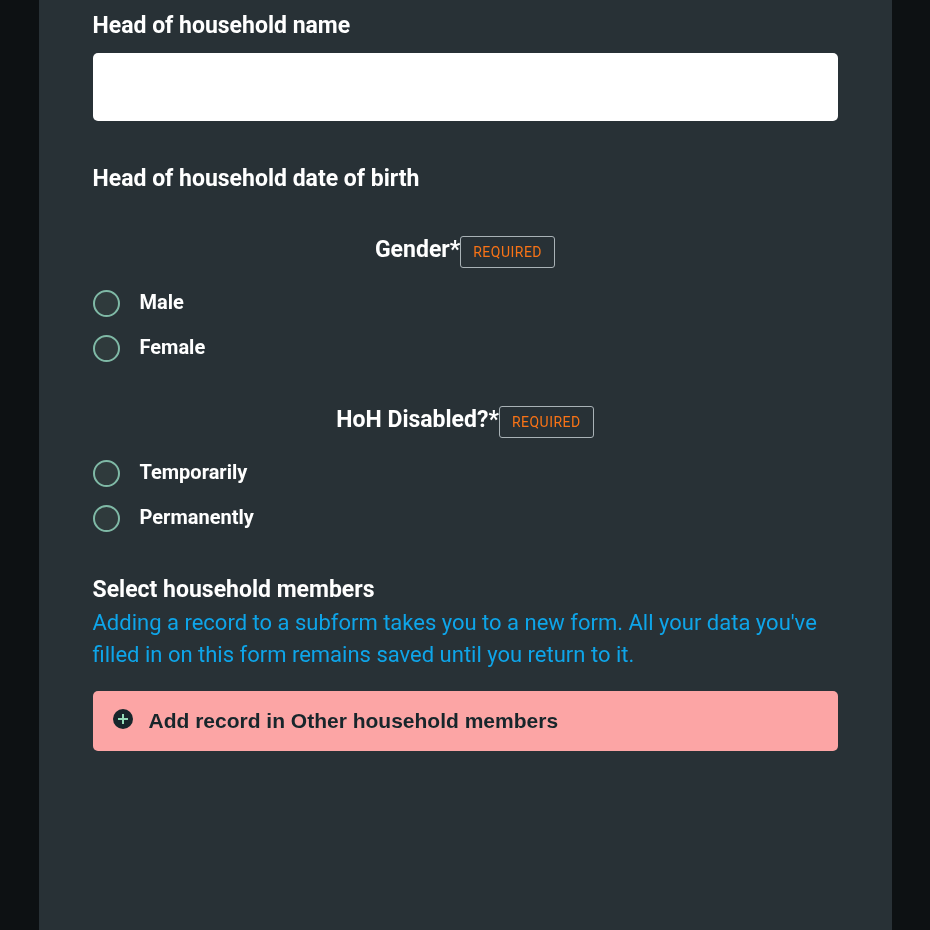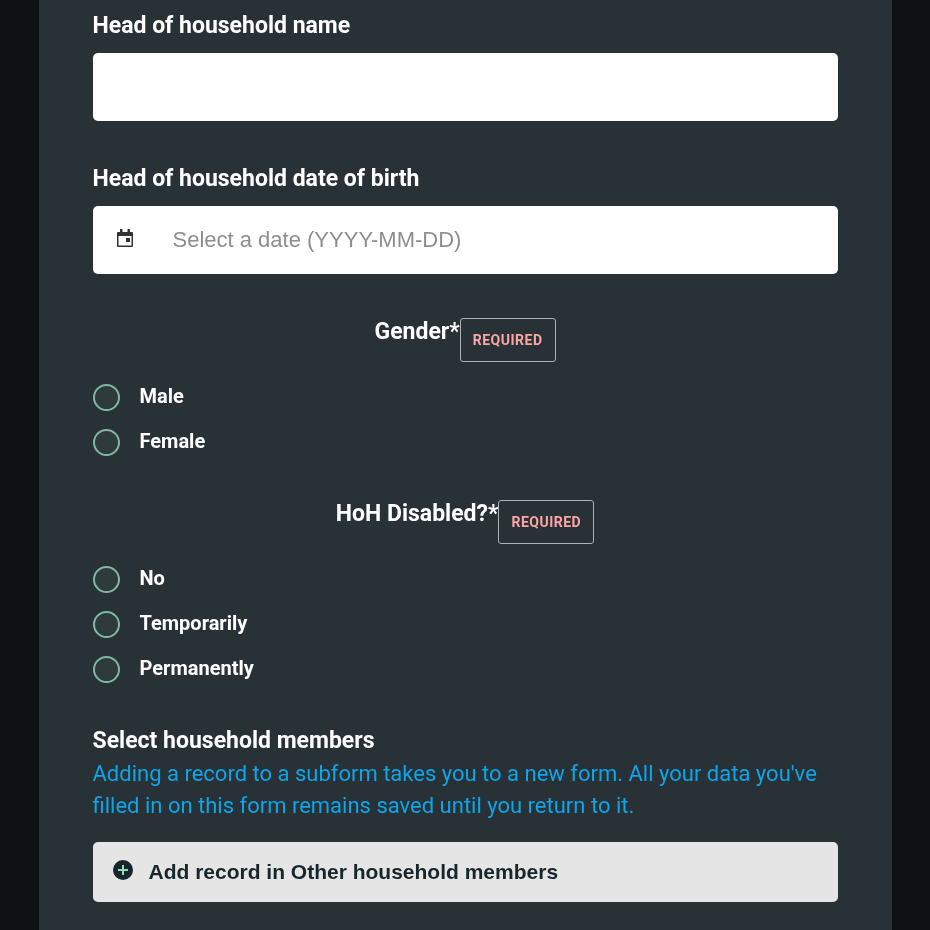--- a/index.html
+++ b/index.html
@@ -28,24 +28,24 @@
     align-items: flex-start;
   }
   .label {
     font-size: 23px;
     font-weight: 700;
     color: #ffffff;
   }
   .required-badge {
     font-size: 14px;
     letter-spacing: 0.5px;
-    font-weight: 700;
-    color: #fca5a5;
+    font-weight: 400;
+    color: #f97316;
     border: 1px solid #a9b2b6;
-    padding: 13px 12px;
+    padding: 7px 12px;
     border-radius: 3px;
   }
   .text-input {
     width: 100%;
     height: 68px;
     border: none;
     border-radius: 5px;
     background: #ffffff;
     margin-top: 14px;
     font-size: 20px;
@@ -101,21 +101,21 @@
     font-weight: 400;
     line-height: 1.45;
     margin-top: 4px;
     color: #0ea5e9;
   }
   .add-button {
     display: flex;
     align-items: center;
     gap: 16px;
     width: 100%;
-    background: #e5e5e5;
+    background: #fca5a5;
     border: none;
     border-radius: 5px;
     padding: 18px 20px;
     margin-top: 20px;
     cursor: pointer;
   }
   .add-button .plus-icon {
     flex: 0 0 auto;
   }
   .add-button-label {
@@ -130,32 +130,20 @@
 
 <div class="panel">
 
   <div class="field-group">
     <div class="label">Head of household name</div>
     <input type="text" class="text-input" value="" style="">
   </div>
 
   <div class="field-group dob-group">
     <div class="label">Head of household date of birth</div>
-    <div class="date-field">
-      <span class="cal-icon">
-        <svg width="16" height="18" viewBox="0 0 16 18">
-          <rect x="0" y="3" width="16" height="15" rx="1" fill="#333"></rect>
-          <rect x="1.5" y="7" width="13" height="9.5" fill="#fff"></rect>
-          <rect x="3" y="0" width="2.5" height="5" rx="0.5" fill="#333"></rect>
-          <rect x="10.5" y="0" width="2.5" height="5" rx="0.5" fill="#333"></rect>
-          <rect x="9" y="9" width="4" height="4" fill="#333"></rect>
-        </svg>
-      </span>
-      <input type="text" class="date-input" placeholder="Select a date (YYYY-MM-DD)" style="">
-    </div>
   </div>
 
   <div class="field-group gender-group">
     <div class="label-row">
       <div class="label">Gender*</div>
       <div class="required-badge">REQUIRED</div>
     </div>
     <div class="radio-list">
       <div class="radio-item">
         <span class="radio-circle"></span>
@@ -167,24 +155,20 @@
       </div>
     </div>
   </div>
 
   <div class="field-group disabled-group">
     <div class="label-row">
       <div class="label">HoH Disabled?*</div>
       <div class="required-badge">REQUIRED</div>
     </div>
     <div class="radio-list">
-      <div class="radio-item">
-        <span class="radio-circle"></span>
-        <span class="radio-label">No</span>
-      </div>
       <div class="radio-item">
         <span class="radio-circle"></span>
         <span class="radio-label">Temporarily</span>
       </div>
       <div class="radio-item">
         <span class="radio-circle"></span>
         <span class="radio-label">Permanently</span>
       </div>
     </div>
   </div>

